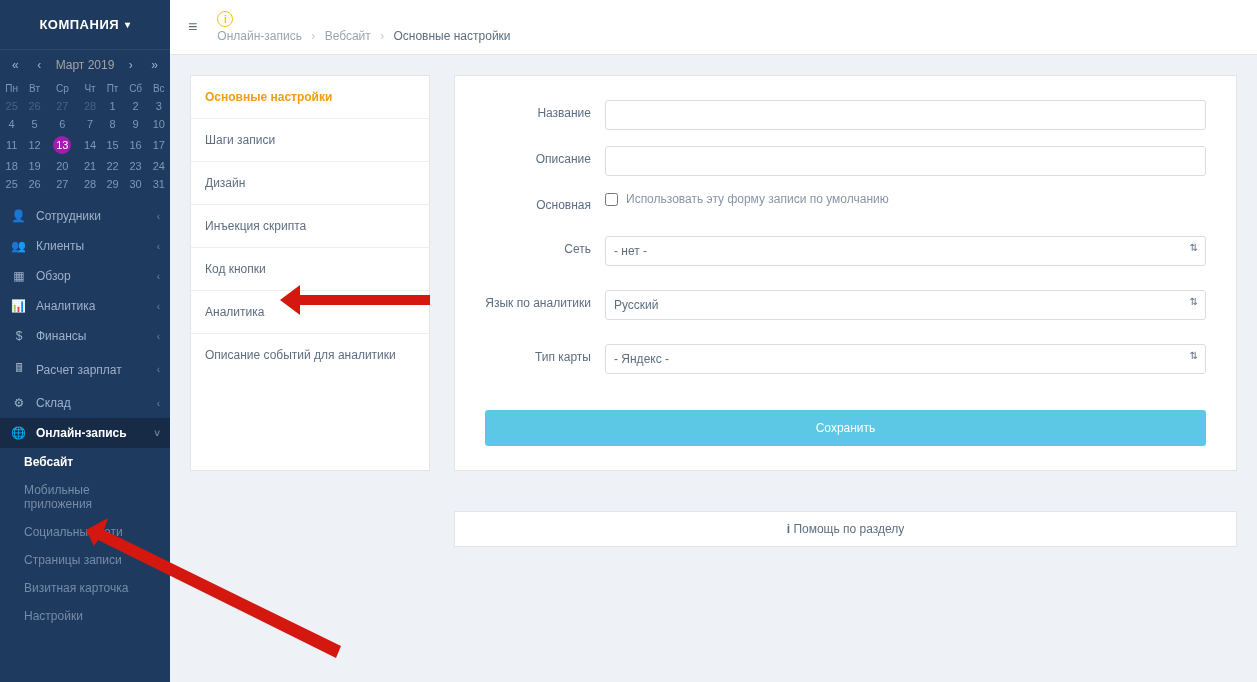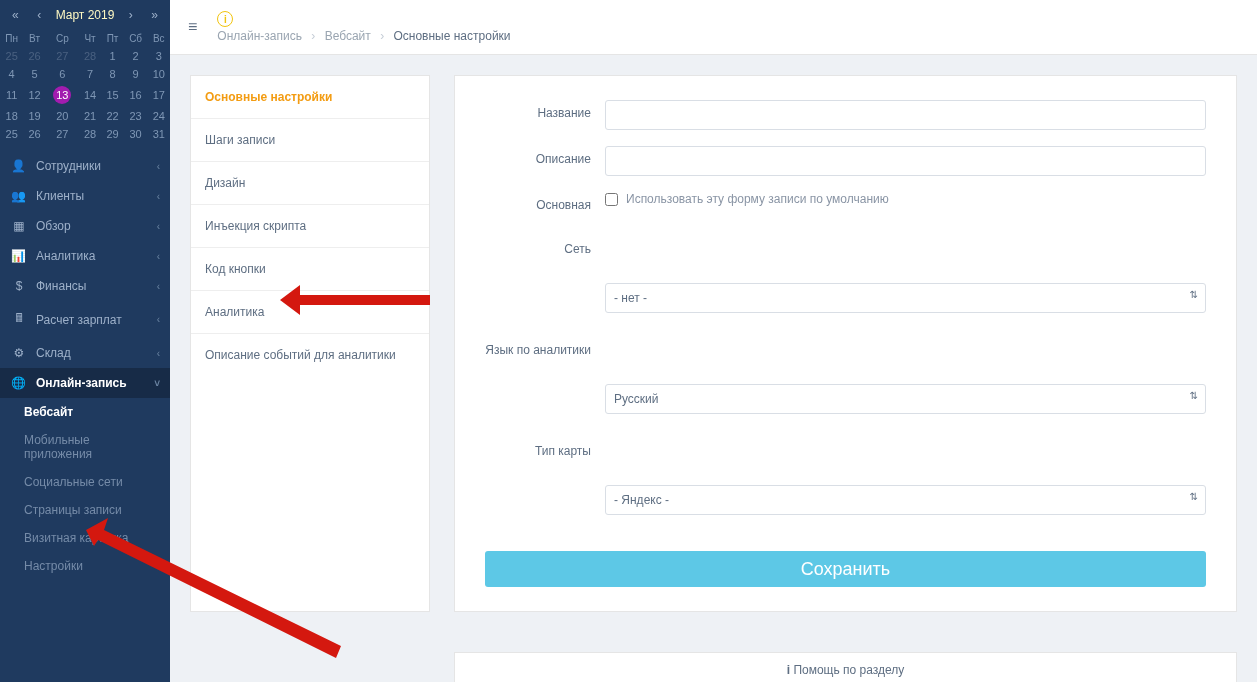--- a/index.html
+++ b/index.html
@@ -1,21 +1,21 @@
 <!DOCTYPE html>
 <html><head>
 <meta charset="utf-8">
 <style>
 * { margin:0; padding:0; box-sizing:border-box; font-family:Arial,Helvetica,sans-serif; }
 body { background:#eef1f5; width:1257px; height:682px; overflow:hidden; display:flex; }
 .sidebar { width:170px; background:#1f3a5f; color:#9db0c9; height:682px; flex-shrink:0; font-size:12px; }
 .company { height:50px; display:flex; align-items:center; justify-content:center; color:#fff; font-weight:bold; font-size:13px; letter-spacing:.5px; border-bottom:1px solid rgba(255,255,255,0.08);}
 .company .chev { margin-left:6px; font-size:10px;}
 .cal-nav { display:flex; align-items:center; justify-content:space-between; padding:6px 8px; color:#9db0c9; font-size:12px;}
-.cal-nav span.mid { color:#fef9c3; }
+.cal-nav span.mid { color:#a3a3a3; }
 .cal-nav .arrow { cursor:pointer; padding:2px 4px; }
 table.cal { width:100%; border-collapse:collapse; font-size:11px; color:#7f97b5;}
 table.cal th,table.cal td{ text-align:center; padding:3px 0; }
 table.cal th{ color:#7f97b5; font-weight:normal; font-size:10px;}
 table.cal td.dim{color:#4a6181;}
 table.cal td.today span{ background:#a21caf; color:#fff; border-radius:50%; display:inline-block; width:18px; height:18px; line-height:18px;}
 .nav { margin-top:8px; }
 .nav-item { display:flex; align-items:center; padding:8px 12px; color:#9db0c9; cursor:pointer; position:relative; font-size:12px;}
 .nav-item .ico { width:14px; margin-right:10px; display:inline-flex; justify-content:center;}
 .nav-item .chev { position:absolute; right:10px; font-size:10px; color:#6c85a3;}
@@ -36,34 +36,38 @@
 .tab { padding:14px 14px; font-size:12px; color:#5e6e82; border-bottom:1px solid #eee; cursor:pointer;}
 .tab:last-child{border-bottom:none;}
 .tab.active{ color:#f39c12; font-weight:bold;}
 .form-card { flex:1; background:#fff; border:1px solid #e5e5e5; padding:24px 30px; }
 .frow{ display:flex; align-items:flex-start; margin-bottom:16px;justify-content:center;}
 .flabel{ width:120px; text-align:right; padding-right:14px; color:#5e6e82; font-size:12px; padding-top:6px;}
 .fcontrol{ flex:1; }
 .fcontrol input[type=text]{ width:100%; height:30px; border:1px solid #d9dee5; border-radius:3px; padding:0 8px; font-size:12px;}
 .fcontrol .chk{ display:flex; align-items:center; color:#8a95a5; font-size:12px;}
 .fcontrol .chk input{margin-right:8px;}
-.select { position:relative;margin-top:47px; }
+.select { position:relative; }
 .select select{ width:100%; height:30px; border:1px solid #d9dee5; border-radius:3px; padding:0 8px; font-size:12px; color:#5e6e82; background:#fff; appearance:none;}
 .select::after{ content:"⇅"; position:absolute; right:8px; top:6px; font-size:10px; color:#5e6e82; pointer-events:none;}
-.save-btn{ width:100%; height:36px; background:#5dc8e6; color:#fff; border:none; border-radius:3px; font-size:18px; cursor:pointer; margin-top:20px;}
+.save-btn{ width:100%; height:36px; background:#5dc8e6; color:#fff; border:none; border-radius:3px; font-size:12px; cursor:pointer; margin-top:20px;}
 .help-card{ margin:20px 20px 0 284px; background:#fff; border:1px solid #e5e5e5; padding:10px; text-align:center; font-size:12px; color:#5e6e82;}
 .arrow-red{ position:absolute; pointer-events:none;}
 .arrow1{ left:280px; top:285px; }
 .arrow2{ left:86px; top:518px; }
 svg.arr path{ fill:#d4180f;}
 </style>
 </head>
 <body>
 
 <div class="sidebar">
+  <div class="company">
+    <span>КОМПАНИЯ</span>
+    <span class="chev">▾</span>
+  </div>
   <div class="cal-nav">
     <span class="arrow">«</span>
     <span class="arrow">‹</span>
     <span class="mid">Март 2019</span>
     <span class="arrow">›</span>
     <span class="arrow">»</span>
   </div>
   <table class="cal">
     <thead>
         <tr id="cal-head">

